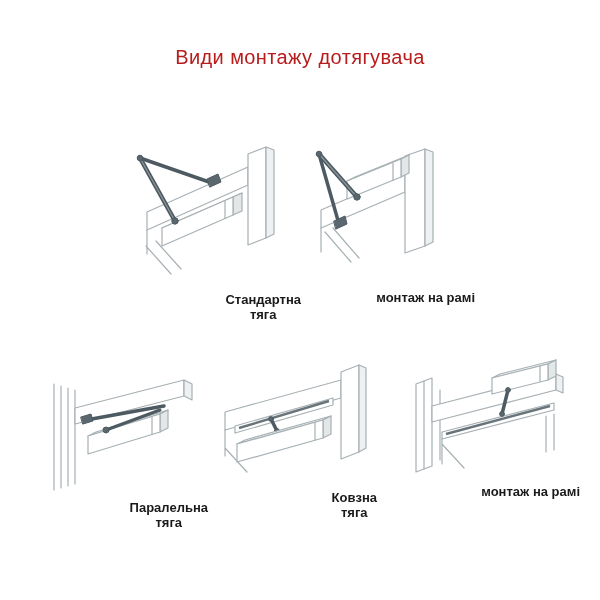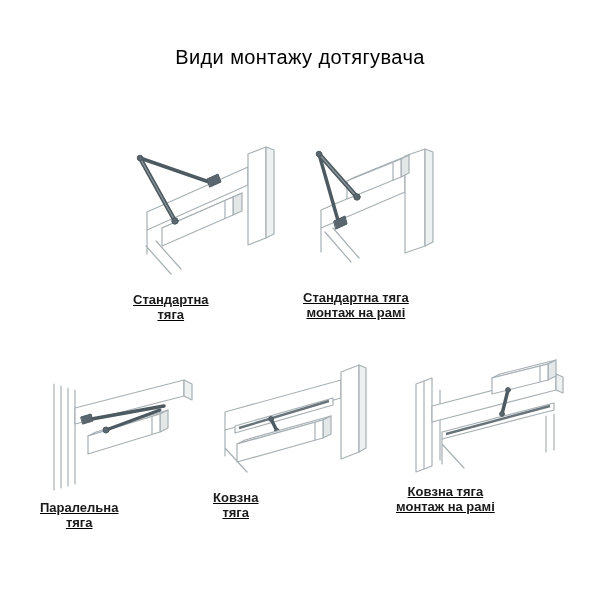--- a/index.html
+++ b/index.html
@@ -9,29 +9,28 @@
     font-family: "Liberation Sans", sans-serif;
     position: relative;
     overflow: hidden;
   }
   .title {
     position: absolute;
     top: 46px; left: 0; width: 600px;
     text-align: center;
     font-size: 20px;
     letter-spacing: 0.4px;
-    color: #000000;
+    color: #b91c1c;
     font-weight: 400;
   }
   .figure {
     position: absolute;
     display: flex;
     flex-direction: column;
-    align-items: flex-start;
-    text-decoration: underline;
+    align-items: flex-end;
   }
   .figure svg { display: block; }
   .caption {
     margin-top: 4px;
     text-align: center;
     font-size: 13px;
     font-weight: 700;
     color: #1a1a1a;
     line-height: 15px;
   }
@@ -93,21 +92,20 @@
     <g stroke="#4d5a61" stroke-linecap="round">
       <path d="M16,6 L54,49" stroke-width="4.5" fill="none"></path>
       <path d="M16,6 L36,76" stroke-width="3.5" fill="none"></path>
       <path d="M16,6 L54,49" stroke="#8d989d" stroke-width="1.2" fill="none"></path>
       <polygon points="31,73 42,68 44,76 33,81" fill="#5a676e" stroke-width="1"></polygon>
       <circle cx="16" cy="6" r="2.8" fill="#5a676e" stroke-width="1"></circle>
       <circle cx="54" cy="49" r="3.2" fill="#5a676e" stroke-width="1"></circle>
     </g>
   </svg>
   <div class="caption">
-    <span class="line">Стандартна тяга</span>
     <span class="line">монтаж на рамі</span>
   </div>
 </div>
 
 <div class="figure" id="fig3">
   <svg width="168" height="128" viewBox="0 0 168 128">
     <g stroke="#a7b0b4" stroke-width="1.2" fill="#ffffff" stroke-linejoin="round" stroke-linecap="round">
       <path d="M14,16 L14,122 M21,18 L21,120 M28,20 L28,118 M35,22 L35,116" fill="none"></path>
       <polygon points="35,40 144,12 144,28 35,56"></polygon>
       <polygon points="144,12 152,16 152,32 144,28" fill="#eef1f2"></polygon>
@@ -180,16 +178,15 @@
       <polygon points="46,84 158,55 158,62 46,91" fill="#ffffff"></polygon>
       <path d="M50,86 L154,58" stroke="#68747a" stroke-width="2.4" fill="none"></path>
     </g>
     <g stroke="#4d5a61" stroke-linecap="round">
       <path d="M112,42 L106,66" stroke-width="3.5" fill="none"></path>
       <circle cx="112" cy="42" r="2.4" fill="#5a676e" stroke-width="1"></circle>
       <circle cx="106" cy="66" r="2.4" fill="#5a676e" stroke-width="1"></circle>
     </g>
   </svg>
   <div class="caption">
-    <span class="line">Ковзна тяга</span>
     <span class="line">монтаж на рамі</span>
   </div>
 </div>
 
 </body></html>

